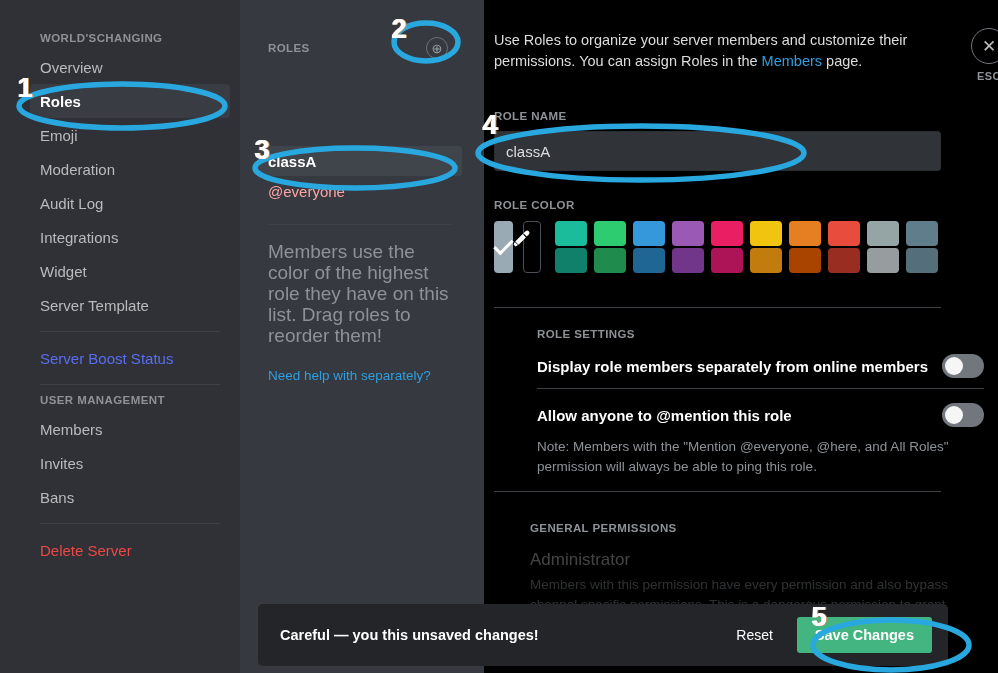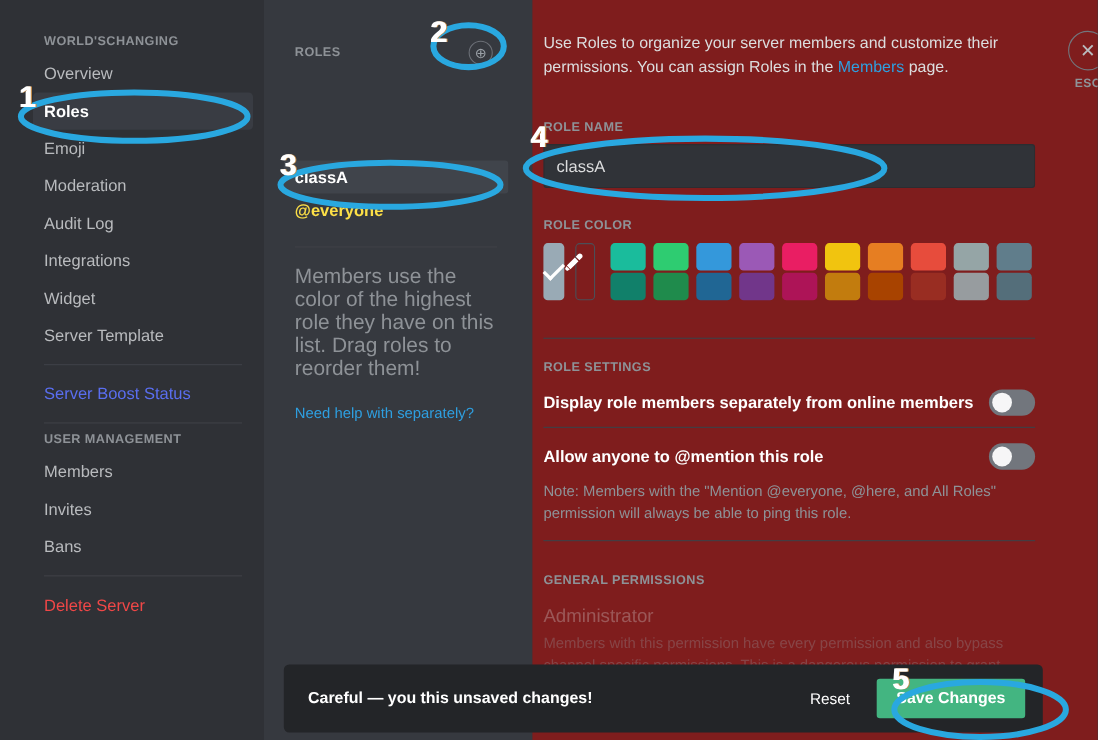--- a/index.html
+++ b/index.html
@@ -57,36 +57,36 @@
     width: 22px; height: 22px; border-radius: 50%;
     border: 1.5px solid #6c7077; color: #9aa0a6;
     display: flex; align-items: center; justify-content: center;
     font-size: 13px; line-height: 1; cursor: pointer;
     margin-right: 14px;
   }
   .role-list { margin-top: 84px; }
   .role-item {
     height: 30px; display: flex; align-items: center;
     padding: 0 10px; border-radius: 3px;
-    font-size: 15px; color: #fde047; cursor: pointer; font-weight: bold;
+    font-size: 15px; color: #fca5a5; cursor: pointer;
   }
   .role-item.selected { background: #40444b; color: #ffffff; font-weight: bold; }
   .rolecol-sep { height: 1px; background: #3f4147; margin: 18px 10px 16px 10px; }
   .rolecol-hint {
     font-size: 19px; line-height: 21px; color: #8e9297;
     padding: 0 12px 0 10px;
   }
   .rolecol-help {
     margin-top: 22px; padding-left: 10px;
     font-size: 13.5px; color: #2e9fe0; cursor: pointer;
   }
 
   
   .main {
-    flex: 1; background: #7f1d1d;
+    flex: 1; background: #000000;
     padding: 30px 60px 0 10px;
     position: relative; overflow: hidden;
   }
   .intro { font-size: 14.5px; line-height: 21px; color: #dcddde; max-width: 460px; }
   .intro .lnk { color: #2e9fe0; cursor: pointer; }
 
   .sec-label {
     font-size: 11.5px; font-weight: bold; letter-spacing: .4px;
     color: #8e9297; text-transform: uppercase;
   }
@@ -115,38 +115,38 @@
   }
   .sw-custom svg { position: absolute; right: 9px; top: 7px; }
   .sw-grid {
     display: grid; grid-template-columns: repeat(10, 32px);
     grid-auto-rows: 25px; gap: 2px 7px; margin-left: 4px;
   }
   .sw { border-radius: 4px; cursor: pointer; }
 
   .pane-sep { height: 1px; background: #3f4147; margin: 34px 0 0 0; width: 447px; }
 
-  .settings { margin-top: 20px; width: 447px; }
+  .settings { margin-top: 20px; width: 447px; margin-left: 43px; }
   .setting-row {
     display: flex; align-items: center; justify-content: space-between;
     padding: 14px 0 10px 0;
   }
   .setting-title { font-size: 15px; font-weight: bold; color: #ffffff; }
   .setting-note { font-size: 13.5px; line-height: 20px; color: #8e9297; padding-bottom: 14px; }
   .toggle {
     width: 42px; height: 24px; border-radius: 12px;
     background: #72767d; position: relative; cursor: pointer; flex: 0 0 42px;
   }
   .toggle .knob {
     position: absolute; left: 3px; top: 3px;
     width: 18px; height: 18px; border-radius: 50%; background: #f6f6f7;
   }
   .row-sep { height: 1px; background: #3f4147; width: 447px; }
 
-  .genperm { margin-top: 30px; }
+  .genperm { margin-top: 30px; margin-left: 36px; }
   .perm-row { margin-top: 16px; opacity: .30; width: 447px; }
   .perm-title { font-size: 17px; color: #dcddde; }
   .perm-desc { font-size: 13.5px; line-height: 20px; color: #9aa0a6; margin-top: 5px; }
 
   
   .esc-wrap {
     position: absolute; right: -18px; top: 28px;
     display: flex; flex-direction: column; align-items: center; width: 54px;
   }
   .esc-circle {

